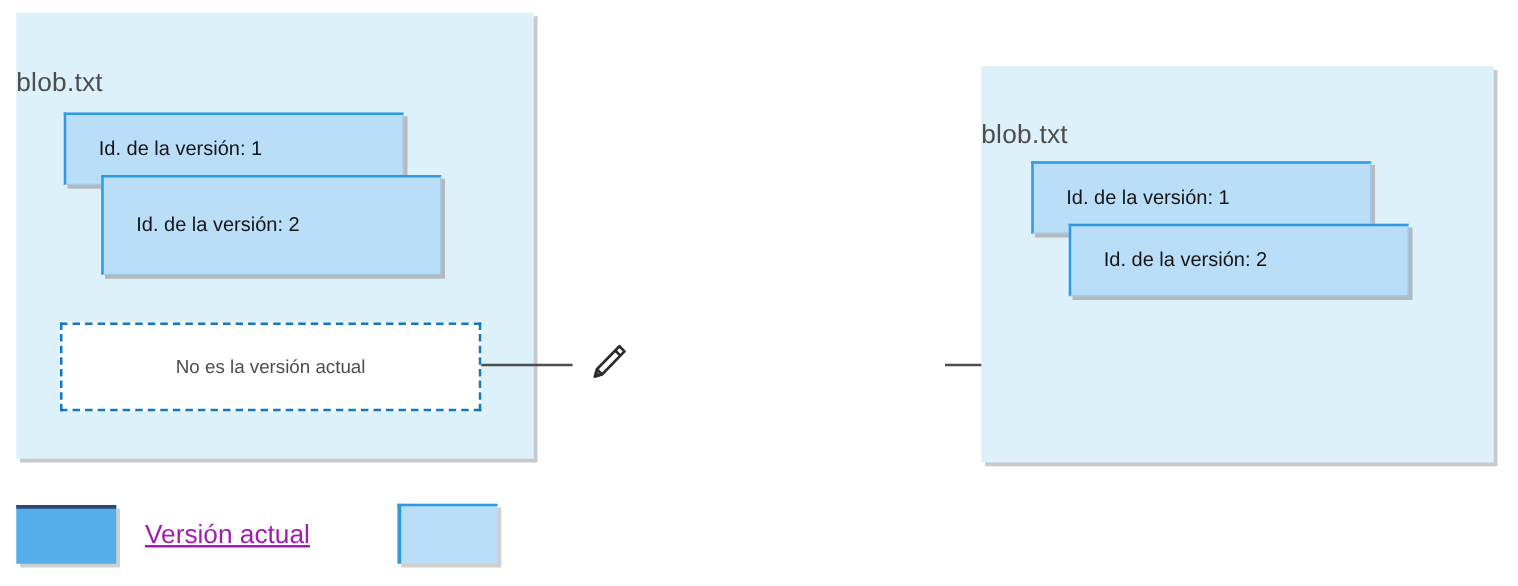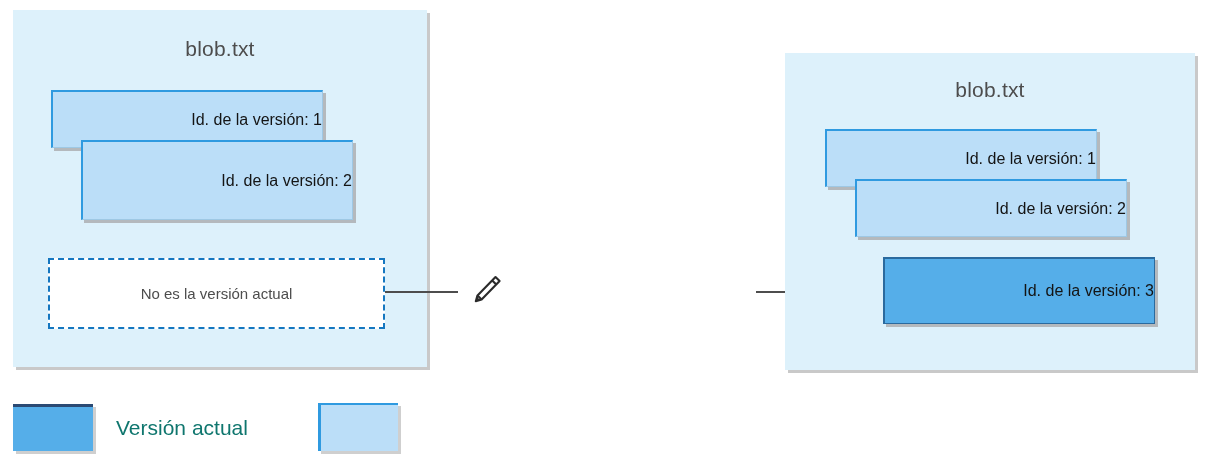--- a/index.html
+++ b/index.html
@@ -23,25 +23,26 @@
   
   .panel {
     position: absolute;
     background: #ddf1fb;
     box-shadow: 3px 3px 0 0 #c9c9c9;
   }
   .panel-title {
     position: absolute;
     left: 0;
     right: 0;
-    text-align: center;
+    text-align: left;
     color: #4d4d4d;
     font-size: 21px;
     line-height: 26px;
     letter-spacing: 0.2px;
+    margin-top: 18px;
   }
 
   
   .vbox {
     position: absolute;
     box-sizing: border-box;
     display: flex;
     align-items: center;
     font-size: 16px;
     color: #141414;
@@ -56,21 +57,21 @@
   }
   .vbox-current {
     background: #55aee9;
     border-top: 2px solid #2a6a9e;
     border-left: 2px solid #2a6a9e;
     border-right: 1px solid #2a6a9e;
     border-bottom: 1px solid #2a6a9e;
   }
   .vbox-label {
     width: 100%;
-    text-align: right;
+    text-align: left;
     padding-left: 26px;
     box-sizing: border-box;
     white-space: nowrap;
   }
 
   
   .dashed-box {
     position: absolute;
     box-sizing: border-box;
     background: #ffffff;
@@ -122,24 +123,25 @@
     background: #55aee9;
     border-top: 3px solid #2b4a73;
   }
   .legend-swatch.previous {
     background: #bbdef8;
     border-top: 2px solid #2f9ae0;
     border-left: 3px solid #2f9ae0;
   }
   .legend-label {
     position: absolute;
-    color: #0f766e;
+    color: #a21caf;
     font-size: 21px;
     line-height: 26px;
     white-space: nowrap;
+    text-decoration: underline;
   }
 </style>
 </head>
 <body>
 
 <div id="canvas">
 
   <div class="panel" style="left:13px; top:10px; width:414px; height:357px;">
     <div class="panel-title" style="top:26px;">blob.txt</div>
 
@@ -177,23 +179,20 @@
     <div class="panel-title" style="top:24px;">blob.txt</div>
 
     <div class="vbox vbox-prev" style="left:40px; top:76px; width:272px; height:58px;">
       <span class="vbox-label">Id. de la versión: 1</span>
     </div>
 
     <div class="vbox vbox-prev" style="left:70px; top:126px; width:272px; height:58px;">
       <span class="vbox-label">Id. de la versión: 2</span>
     </div>
 
-    <div class="vbox vbox-current" style="left:98px; top:204px; width:272px; height:67px;">
-      <span class="vbox-label">Id. de la versión: 3</span>
-    </div>
   </div>
 
   <div class="legend-swatch current" style="left:13px; top:404px; width:80px; height:47px;"></div>
   <span class="legend-label" style="left:116px; top:415px;">Versión actual</span>
 
   <div class="legend-swatch previous" style="left:318px; top:403px; width:80px; height:48px;"></div>
 
 </div>
 
 </body></html>

